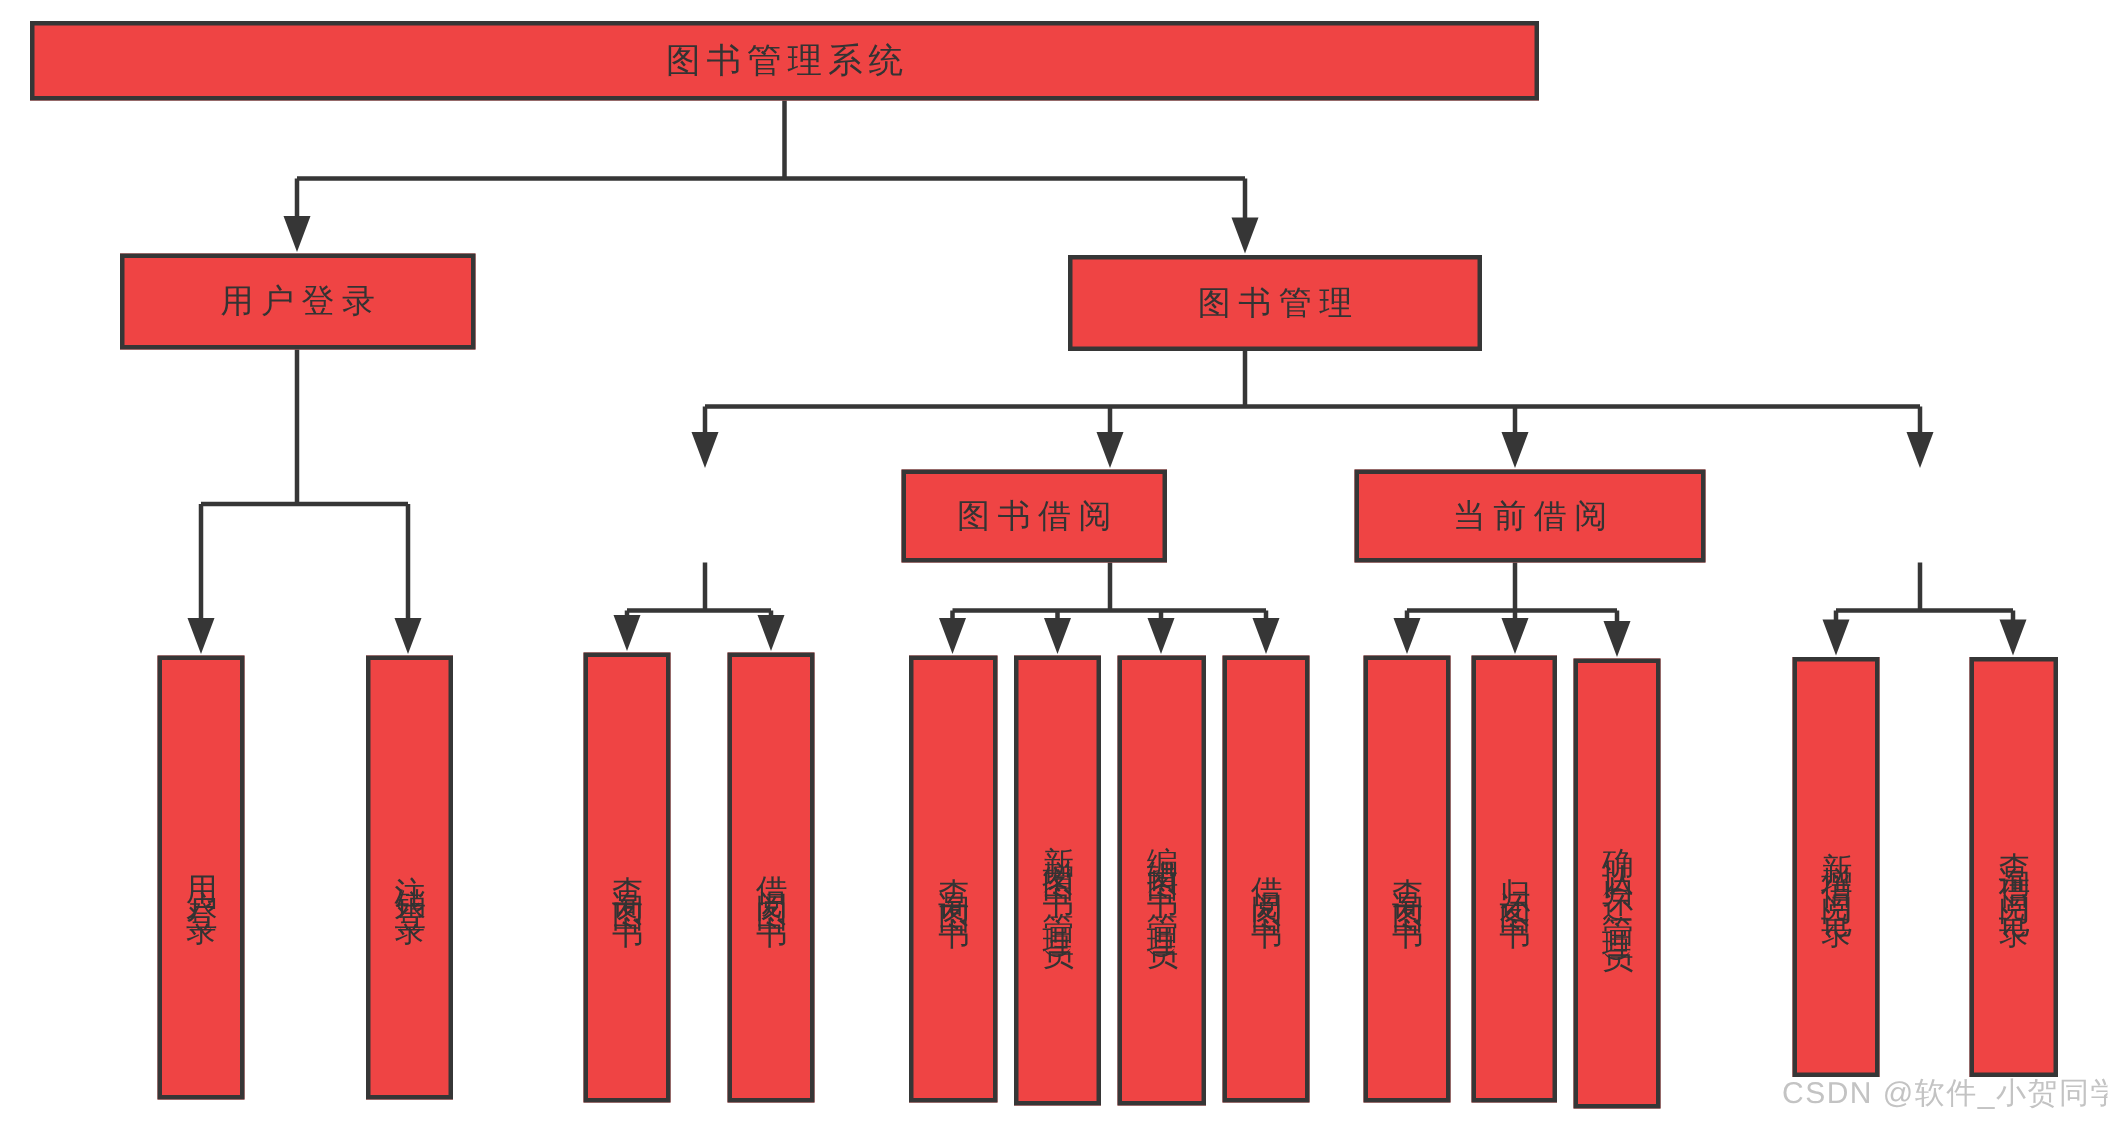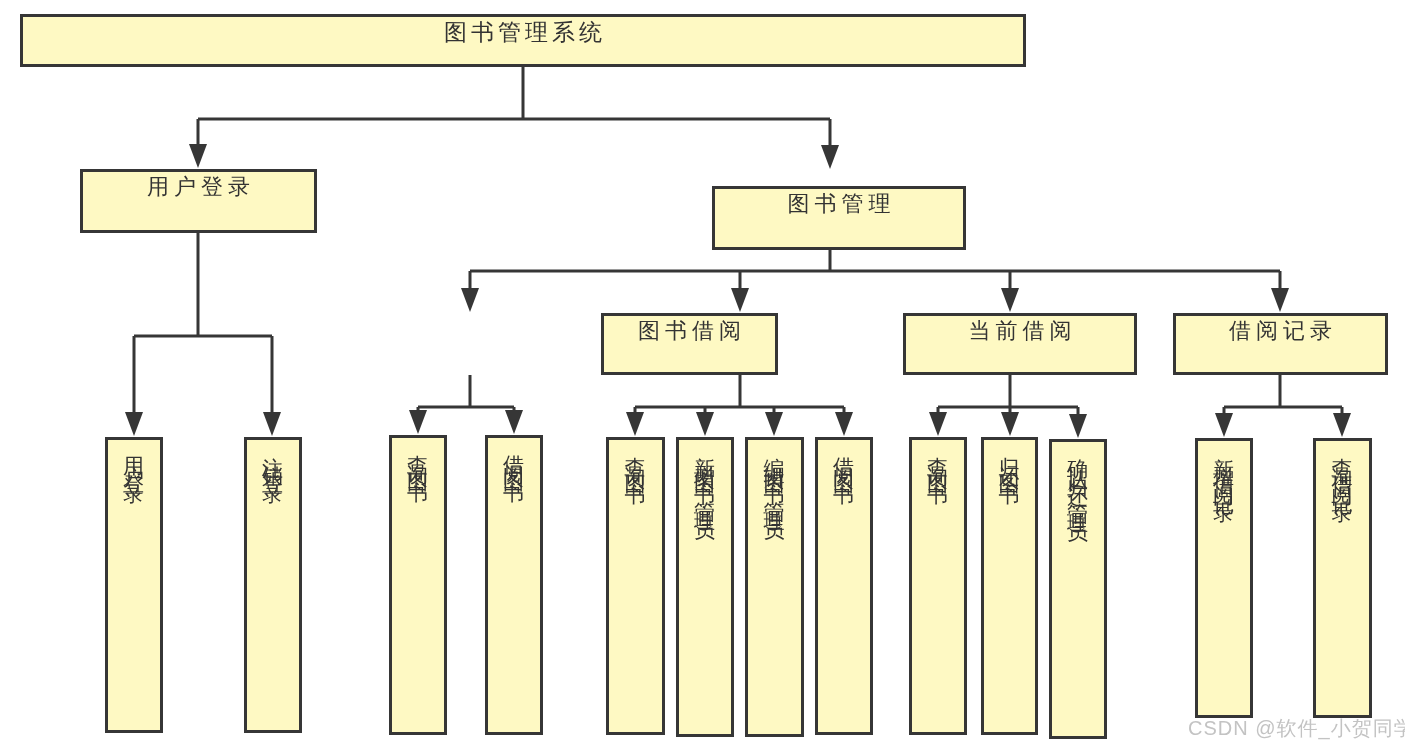--- a/index.html
+++ b/index.html
@@ -4,22 +4,22 @@
 <style>
   html,body{margin:0;padding:0;}
   body{
     width:1405px;height:747px;position:relative;overflow:hidden;
     background:#ffffff;
     font-family:"Liberation Sans","DejaVu Sans",sans-serif;
   }
   .stage{position:absolute;left:0;top:0;width:1405px;height:747px;}
   svg.wires{position:absolute;left:0;top:0;width:1405px;height:747px;pointer-events:none;}
   .box{
-    position:absolute;background:#fef9c3;border:3px solid #363636;
-    box-sizing:border-box;display:flex;align-items:flex-start;justify-content:center;
+    position:absolute;background:#ef4444;border:3px solid #363636;
+    box-sizing:border-box;display:flex;align-items:center;justify-content:center;
     color:#333333;
   }
   .box.h span{
     font-size:22px;letter-spacing:5px;text-indent:5px;white-space:nowrap;
     color:#333333;
   }
   .box.h.root span{font-size:23px;letter-spacing:4px;text-indent:4px;}
   .box.v span{
     writing-mode:vertical-rl;text-orientation:mixed;
     font-size:21px;letter-spacing:9px;line-height:1;white-space:nowrap;
@@ -56,32 +56,29 @@
          M1215 413 H1233 L1224 437 Z  M1333 413 H1351 L1342 437 Z" fill="#363636" stroke="none"></path>
   </svg>
 
   <div class="box h root" style="left:20px;top:14px;width:1006px;height:53px">
     <span>图书管理系统</span>
   </div>
 
   <div class="box h" style="left:80px;top:169px;width:237px;height:64px">
     <span>用户登录</span>
   </div>
-  <div class="box h" style="left:712px;top:186px;width:254px;height:64px">
+  <div class="box h" style="left:712px;top:170px;width:276px;height:64px">
     <span>图书管理</span>
   </div>
 
   <div class="box h" style="left:601px;top:313px;width:177px;height:62px">
     <span>图书借阅</span>
   </div>
   <div class="box h" style="left:903px;top:313px;width:234px;height:62px">
     <span>当前借阅</span>
-  </div>
-  <div class="box h" style="left:1173px;top:313px;width:215px;height:62px">
-    <span>借阅记录</span>
   </div>
 
   <div class="box v" style="left:105px;top:437px;width:58px;height:296px">
     <span>用户登录</span>
   </div>
   <div class="box v" style="left:244px;top:437px;width:58px;height:296px">
     <span>注销登录</span>
   </div>
 
   <div class="box v" style="left:389px;top:435px;width:58px;height:300px">

